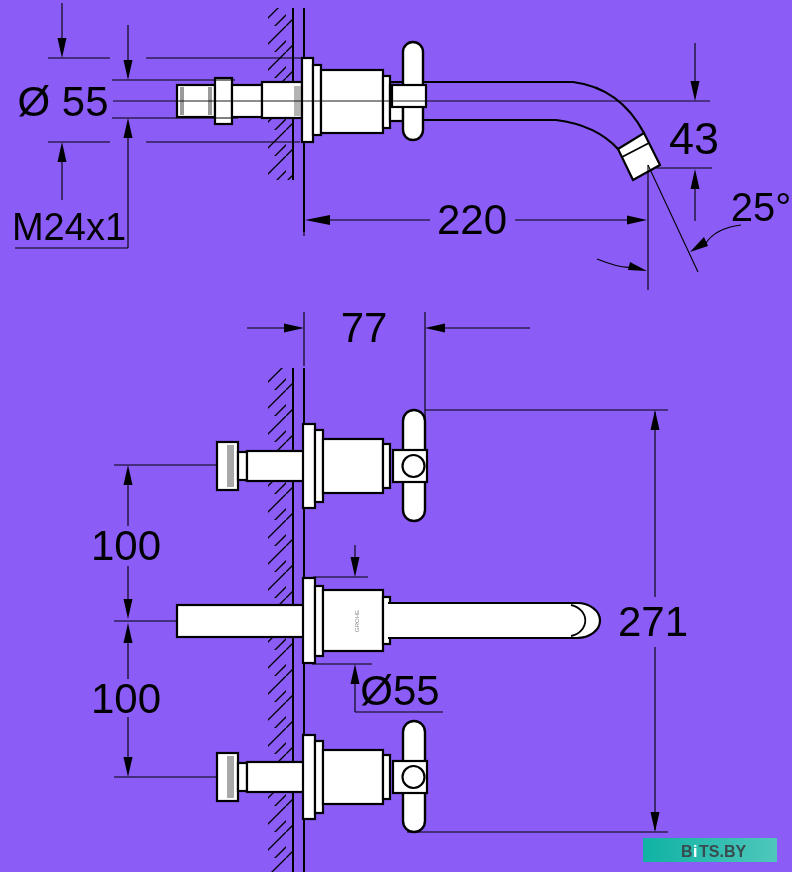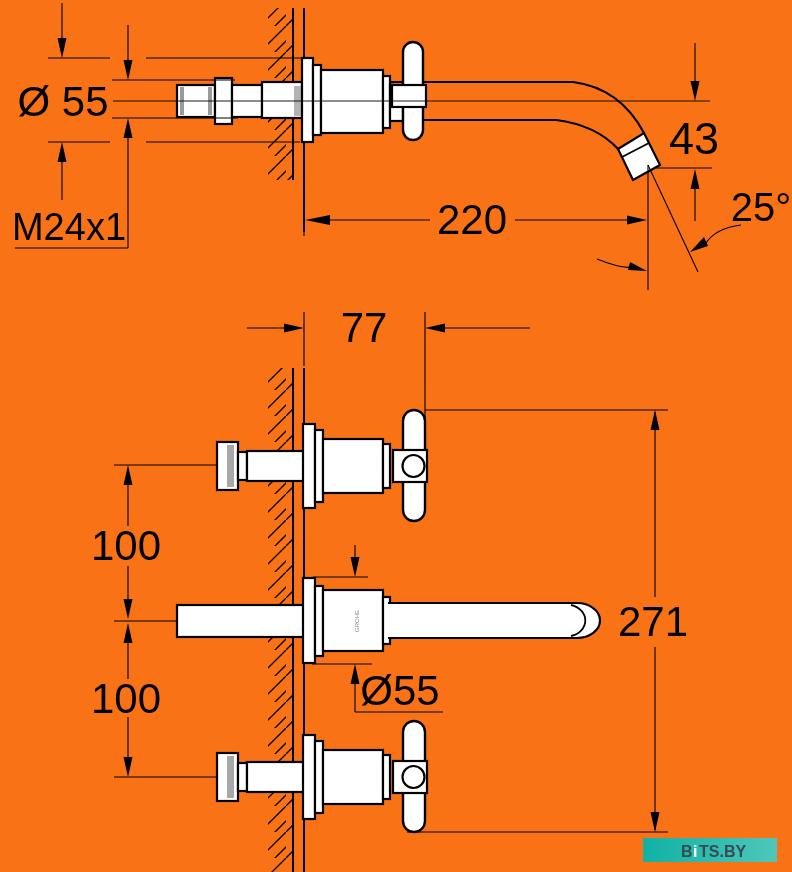--- a/index.html
+++ b/index.html
@@ -1,16 +1,16 @@
 <!DOCTYPE html>
 <html><head>
 <meta charset="utf-8">
 <style>
   html,body{margin:0;padding:0;background:#fff;}
-  .canvas{position:relative;width:792px;height:872px;background:#f97316;overflow:hidden;
+  .canvas{position:relative;width:792px;height:872px;background:#8b5cf6;overflow:hidden;
           font-family:"Liberation Sans", sans-serif;}
   svg{display:block;}
   text.dim{font-family:"Liberation Sans", sans-serif;fill:#000;}
   text.wm{font-family:"Liberation Sans", sans-serif;font-weight:bold;}
 </style>
 </head>
 <body>
 
 <div class="canvas">
 <svg width="792" height="872" viewBox="0 0 792 872">

